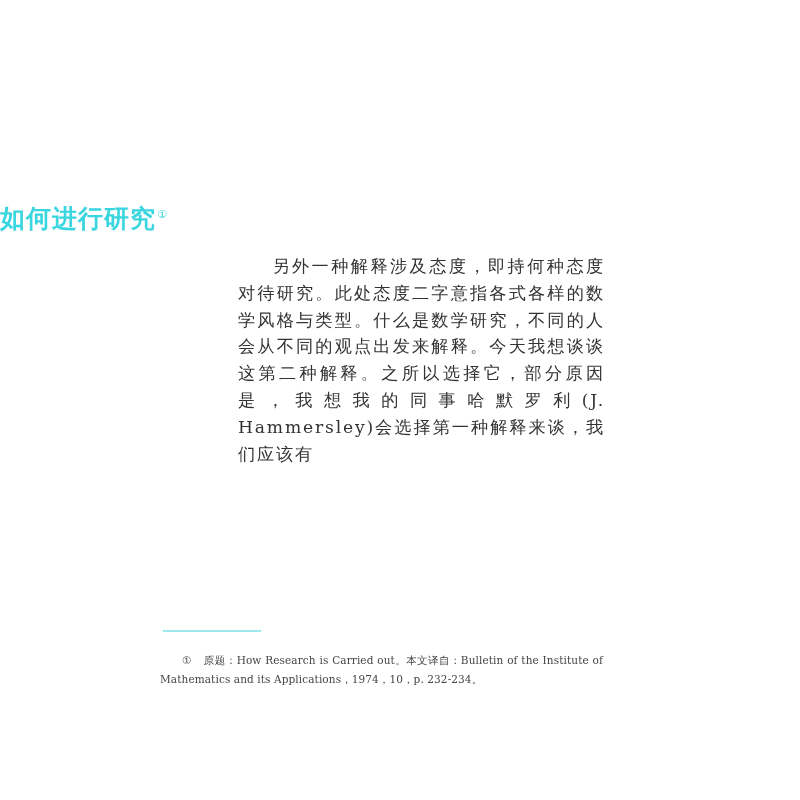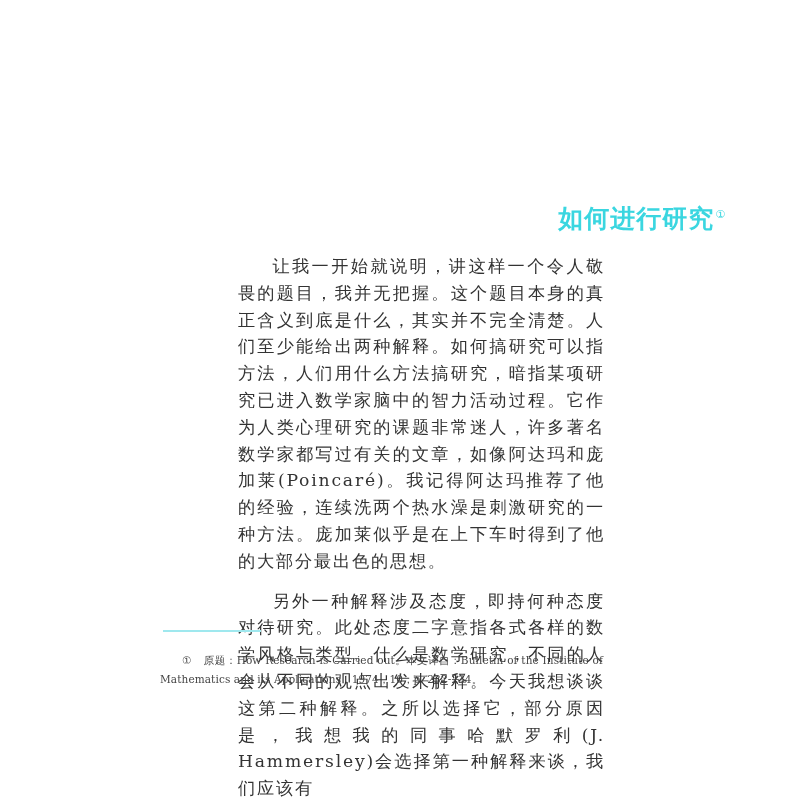--- a/index.html
+++ b/index.html
@@ -19,28 +19,27 @@
       position: absolute;
       left: 0; top: 0;
       width: 800px; height: 800px;
       background: #ffffff;
     }
     .title {
       position: absolute;
       left: 0;
       top: 183px;
       width: 693px;
-      text-align: right;
+      text-align: left;
       font-family: "DejaVu Sans", "Liberation Sans", sans-serif;
       font-weight: bold;
       font-size: 25px;
       letter-spacing: 1px;
       color: #3ad6e0;
       line-height: 30px;
-      padding-left: 33px;
     }
     .title .fn-ref {
       font-size: 11px;
       vertical-align: super;
       font-weight: normal;
       margin-left: 1px;
       color: #3ad6e0;
     }
     .body-text {
       position: absolute;
@@ -87,21 +86,20 @@
     }
   </style>
 </head>
 <body>
 
 <div class="page">
 
   <h1 class="title"><span>如何进行研究</span><span class="fn-ref">①</span></h1>
 
   <div class="body-text">
-    <p>让我一开始就说明，讲这样一个令人敬畏的题目，我并无把握。这个题目本身的真正含义到底是什么，其实并不完全清楚。人们至少能给出两种解释。如何搞研究可以指方法，人们用什么方法搞研究，暗指某项研究已进入数学家脑中的智力活动过程。它作为人类心理研究的课题非常迷人，许多著名数学家都写过有关的文章，如像阿达玛和庞加莱(Poincaré)。我记得阿达玛推荐了他的经验，连续洗两个热水澡是刺激研究的一种方法。庞加莱似乎是在上下车时得到了他的大部分最出色的思想。</p>
     <p>另外一种解释涉及态度，即持何种态度对待研究。此处态度二字意指各式各样的数学风格与类型。什么是数学研究，不同的人会从不同的观点出发来解释。今天我想谈谈这第二种解释。之所以选择它，部分原因是，我想我的同事哈默罗利(J. Hammersley)会选择第一种解释来谈，我们应该有</p>
   </div>
 
   <div class="fn-rule"></div>
 
   <div class="footnote">
     <span class="marker">①</span><span>原题：How Research is Carried out。本文译自：Bulletin of the Institute of Mathematics and its Applications，1974，10，p. 232-234。</span>
   </div>
 
 </div>

